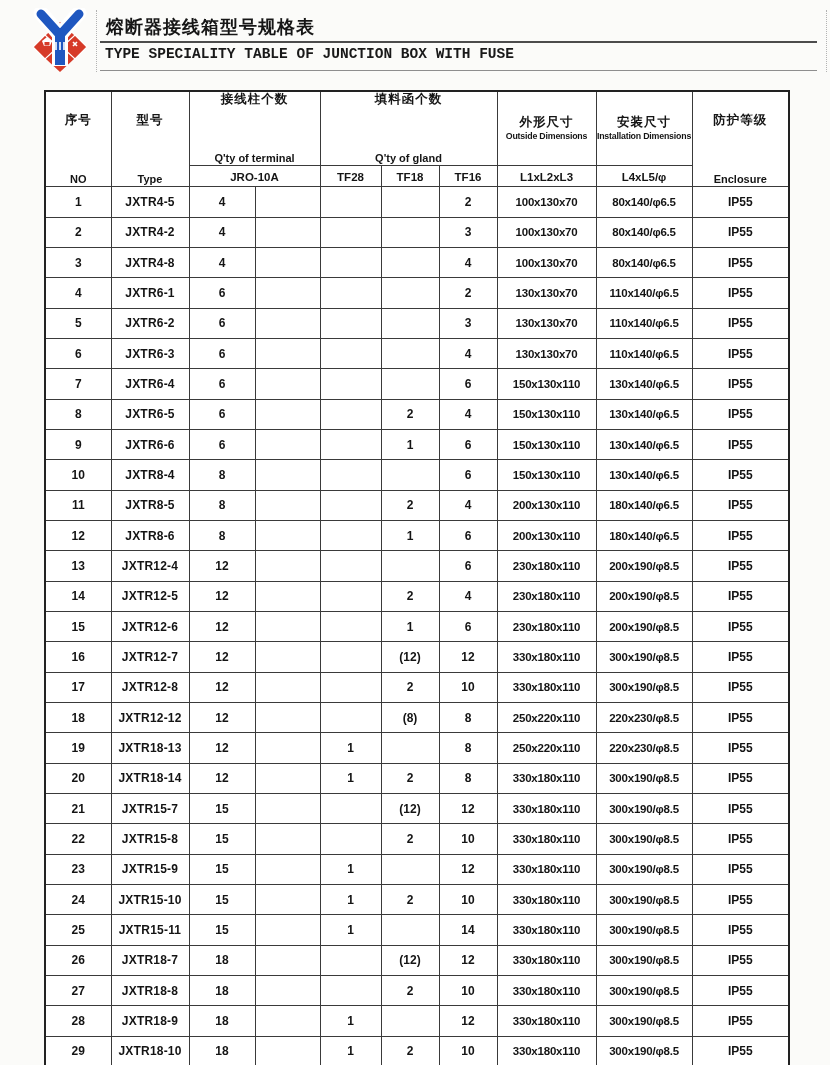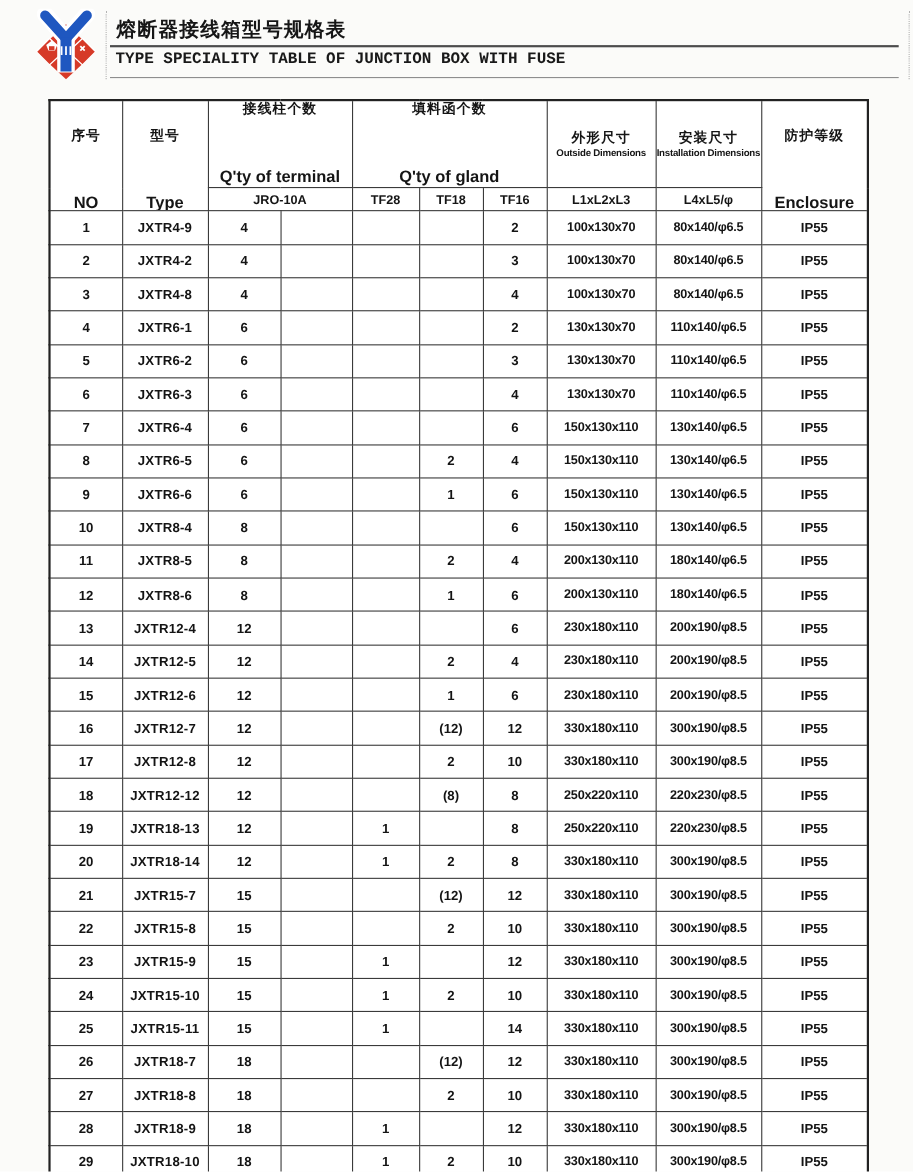--- a/index.html
+++ b/index.html
@@ -50,21 +50,21 @@
     vertical-align:middle;
     overflow:hidden;
     white-space:nowrap;
   }
   thead tr.hrow1 { height:33px; }
   thead tr.hrow2 { height:21px;margin-top:40px; }
   .spec-table th { font-weight:bold; color:#151515; }
   .hstack { display:flex; flex-direction:column; justify-content:space-around; height:54px; }
   .hpair  { display:flex; flex-direction:column; justify-content:center; line-height:1.25; }
   .zh  { font-size:12.5px; font-weight:bold; letter-spacing:1px; }
-  .en  { font-size:15px; font-weight:bold; letter-spacing:0;margin-top:44px; }
+  .en  { font-size:11px; font-weight:bold; letter-spacing:0;margin-top:44px; }
   .en-sm { font-size:8.8px; font-weight:bold; letter-spacing:-0.2px; }
   .sub { font-size:11.5px; font-weight:bold; }
 
   tbody td {
     height:29.33px;
     font-size:12px;
     font-weight:bold;
     color:#141414;
   }
   tbody td.c-outside, tbody td.c-install { font-size:11.5px; letter-spacing:-0.2px; }
@@ -170,21 +170,21 @@
           <span class="sub">L1xL2xL3</span>
         </th>
         <th>
           <span class="sub">L4xL5/φ</span>
         </th>
       </tr>
     </thead>
     <tbody>
         <tr>
           <td class="c-no">1</td>
-          <td class="c-type">JXTR4-9</td>
+          <td class="c-type">JXTR4-5</td>
           <td class="c-jro_a">4</td>
           <td class="c-jro_b"></td>
           <td class="c-tf28"></td>
           <td class="c-tf18"></td>
           <td class="c-tf16">2</td>
           <td class="c-outside">100x130x70</td>
           <td class="c-install">80x140/φ6.5</td>
           <td class="c-enclosure">IP55</td>
         </tr>
         <tr>

